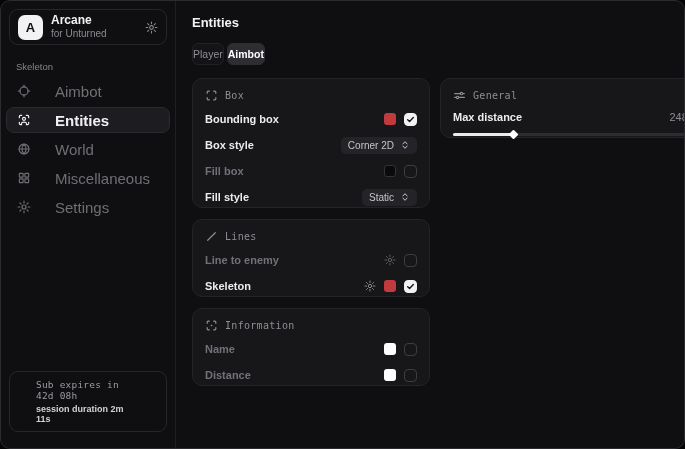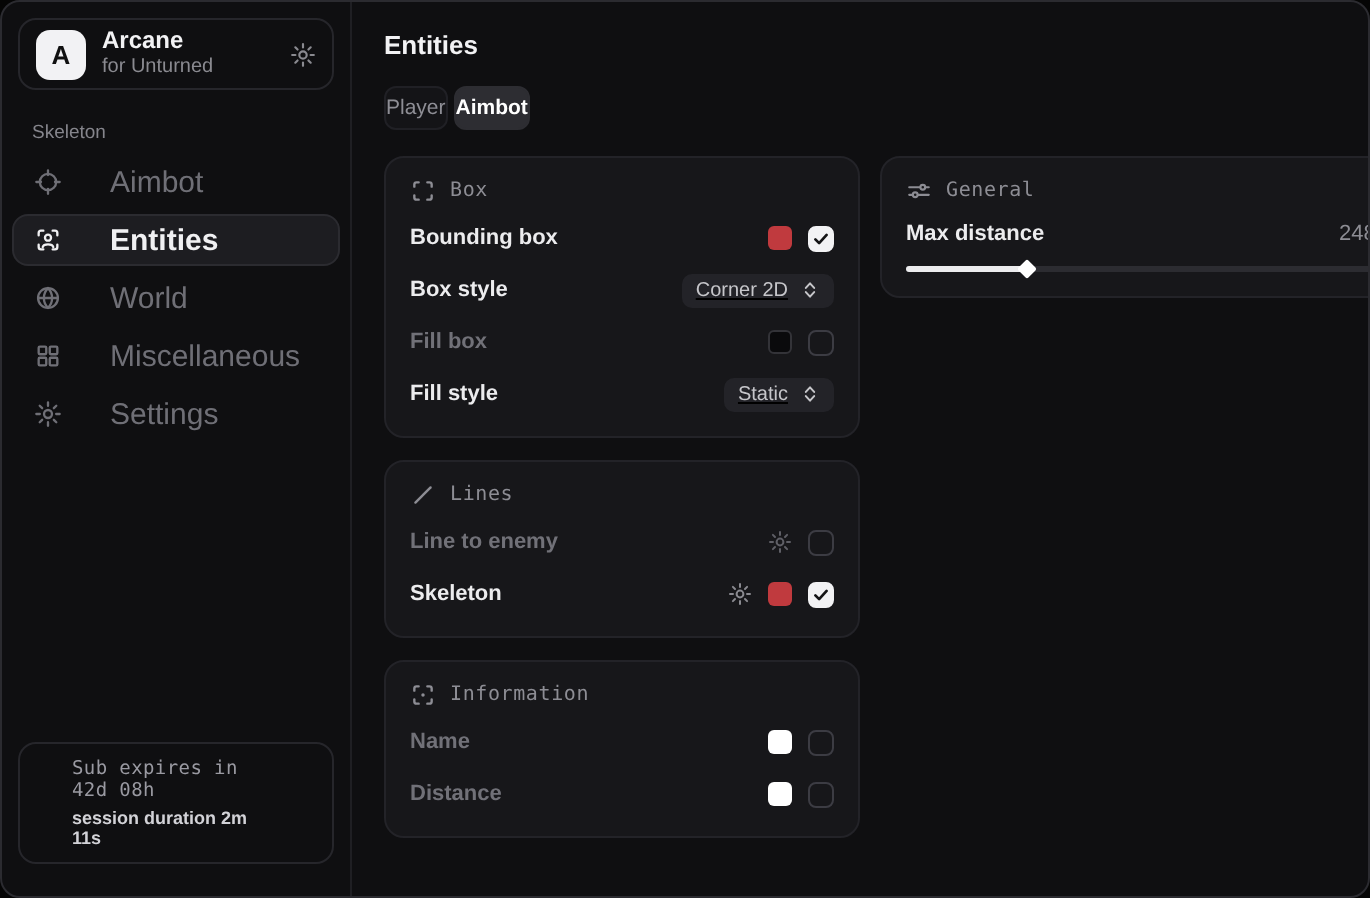--- a/index.html
+++ b/index.html
@@ -36,27 +36,27 @@
   .sub-line2 { font-size:9px; color:#d2d2d7; font-weight:bold; margin-top:3px; }
   
   .main { flex:1; padding:14px 13px 14px 16px; display:flex; flex-direction:column; }
   .page-title { font-size:13px; font-weight:bold; color:#f2f2f4; }
   .tabs { display:flex; gap:3px; margin-top:13px; }
   .tab { padding:4px 0; border-radius:6px; font-size:10.5px; color:#8e8e95; background:#141417; border:1px solid #202025; cursor:default; }
   .tab.selected { background:#2d2d32; border-color:#2d2d32; color:#ffffff; font-weight:bold; }
   .columns { display:flex; gap:10px; margin-top:13px; align-items:flex-start; }
   .col-left { width:238px; display:flex; flex-direction:column; gap:11px; }
   .col-right { width:270px; }
-  .card { background:#17171a; border:1px solid #232328; border-radius:10px; padding:10px 12px 12px 12px; }
+  .card { background:#17171a; border:1px solid #232328; border-radius:10px; padding:10px 12px 1px 12px; }
   .card-head { display:flex; align-items:center; gap:7px; color:#8d8d94; margin-bottom:3px; }
   .card-title { font-family:"DejaVu Sans Mono", monospace; font-size:10px; letter-spacing:.3px; }
   .row { display:flex; align-items:center; justify-content:space-between; margin-top:8px; min-height:18px; }
   .row-label { font-size:11px; font-weight:bold; color:#ececee; }
   .row.muted .row-label { color:#717178; }
-  .controls { display:flex; gap:8px;text-decoration:underline; }
+  .controls { display:flex; gap:8px; }
   .swatch { width:12px; height:12px; border-radius:3px; }
   .swatch.red { background:#c03a3e; }
   .swatch.black { background:#0a0a0c; border:1px solid #333338; }
   .swatch.white { background:#ffffff; }
   .checkbox { width:13px; height:13px; border-radius:4px; border:1.5px solid #4a4a52; background:transparent;
     display:flex; align-items:center; justify-content:center; }
   .checkbox.checked { background:#f2f2f4; border-color:#f2f2f4; }
   .dropdown { display:flex; align-items:center; gap:6px; background:#232328; border-radius:5px;
     padding:3px 7px; font-size:10px; color:#c6c6ca; }
   .gear-sm { display:flex; color:#8a8a90; }

